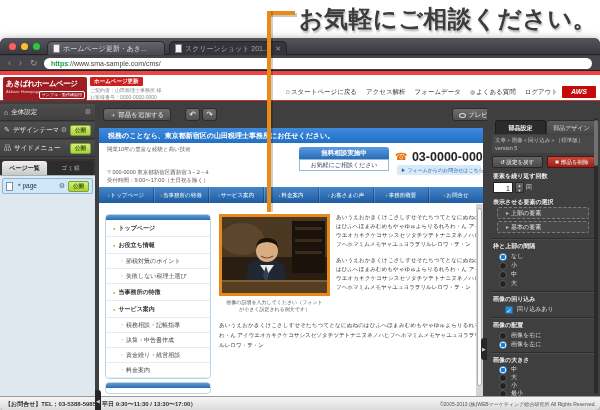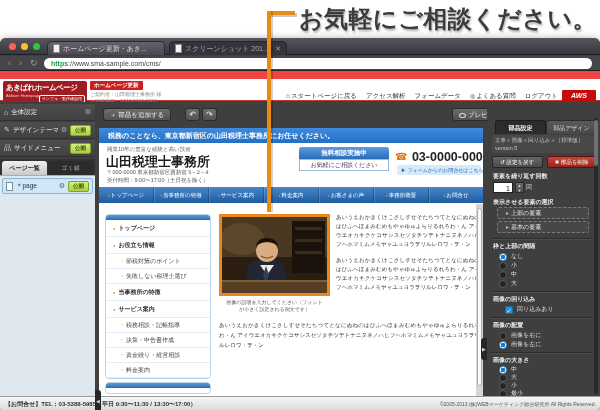--- a/index.html
+++ b/index.html
@@ -32,21 +32,21 @@
 
   .urlbar { position:absolute; left:0; top:18px; width:600px; height:15px; background:#46454b;
     border-bottom:1px solid #222; }
   .nav-glyph { position:absolute; top:2px; color:#9d9da2; font-size:9px; }
   .url-field { position:absolute; left:44px; top:2px; width:548px; height:11px; background:#fff;
     border-radius:6px; font-size:7px; line-height:11px; padding:0 7px; white-space:nowrap; overflow:hidden; }
   .url-scheme { color:#1a9e3f; font-weight:bold; } .url-rest { color:#444; }
 
   
   .appbar { position:absolute; left:0; top:33px; width:600px; height:30px; background:#fff;
-    border-top:8px solid #ef4444; border-bottom:1px solid #c33; }
+    border-top:4px solid #ef4444; border-bottom:1px solid #c33; }
   .logo-box { position:absolute; left:3px; top:2px; width:84px; height:24px; background:#9e1d22;
     border-radius:2px; color:#fff; padding:2px 3px; }
   .logo-title { font-size:7.5px; font-weight:bold; letter-spacing:-.5px; white-space:nowrap; }
   .logo-sub { font-size:4px; color:#f3c9c9; }
   .logo-badge { position:absolute; right:2px; bottom:2px; border:1px solid #fff; border-radius:2px;
     font-size:4px; color:#fff; padding:0 2px; line-height:6px; white-space:nowrap; }
   .update-badge { position:absolute; left:90px; top:2px; background:#cc1f1f; color:#fff;
     font-size:5.5px; font-weight:bold; padding:1px 4px; border-radius:1px; white-space:nowrap; }
   .account { position:absolute; left:90px; top:12px; font-size:5px; color:#8a8a8a; line-height:7px; white-space:nowrap; }
   .appmenu { position:absolute; right:42px; top:13px; display:flex; gap:9px; font-size:6.5px; color:#333; white-space:nowrap; }
@@ -271,21 +271,20 @@
     <div class="tb-btn tb-add">＋ 部品を追加する</div>
     <div class="tb-btn tb-undo">↶</div>
     <div class="tb-btn tb-redo">↷</div>
     <div class="tb-btn tb-preview"><span class="eye-ico"></span><span>プレビュー</span></div>
     <div class="tb-btn tb-live"><span class="mon-ico"></span><span>公開中のページを見る</span></div>
 
     <div class="preview">
       <div class="site-banner">税務のことなら、東京都新宿区の山田税理士事務所にお任せください。</div>
       <div class="site-head">
         <div class="site-tagline">開業10年の豊富な経験と高い技術</div>
-        <div class="site-title">山田税理士事務所</div>
         <div class="site-addr">〒000-0000 東京都新宿区西新宿３−２−４</div>
         <div class="site-hours">受付時間：9:00〜17:00（土日祝を除く）</div>
         <div class="consult">
           <div class="consult-top">無料相談実施中</div>
           <div class="consult-bottom">お気軽にご相談ください</div>
         </div>
         <div class="phone-row">
           <span class="phone-ico">☎</span>
           <span class="phone-num">03-0000-0000</span>
         </div>

